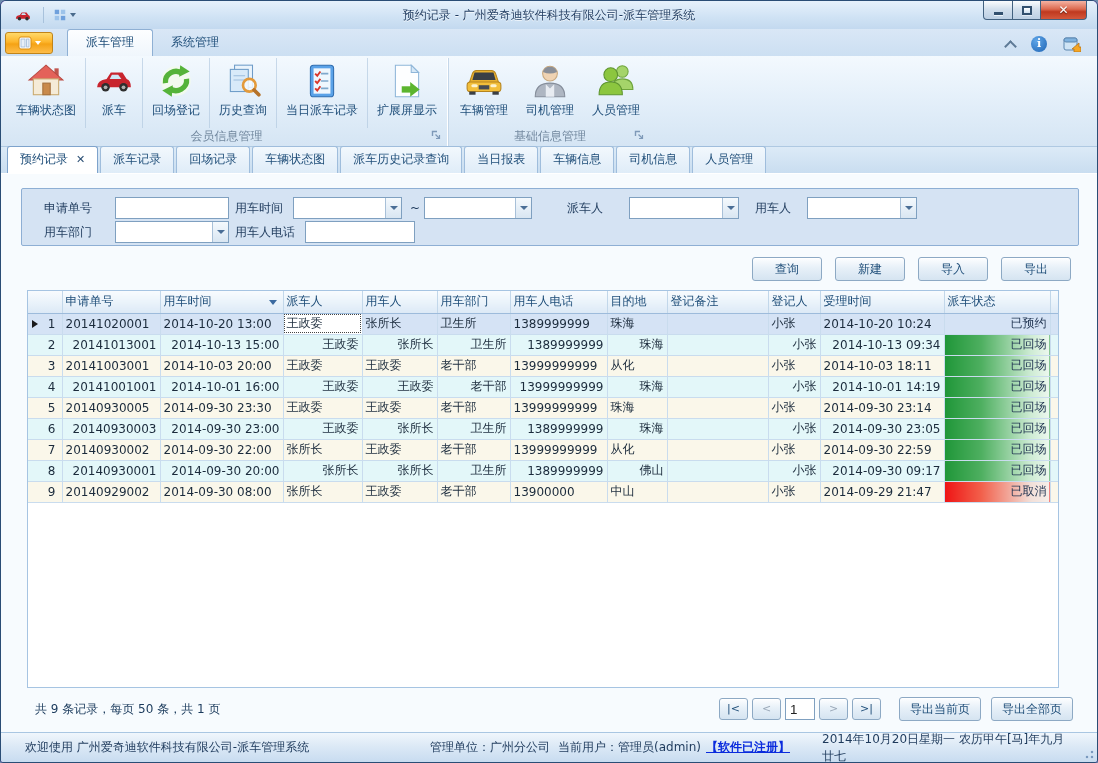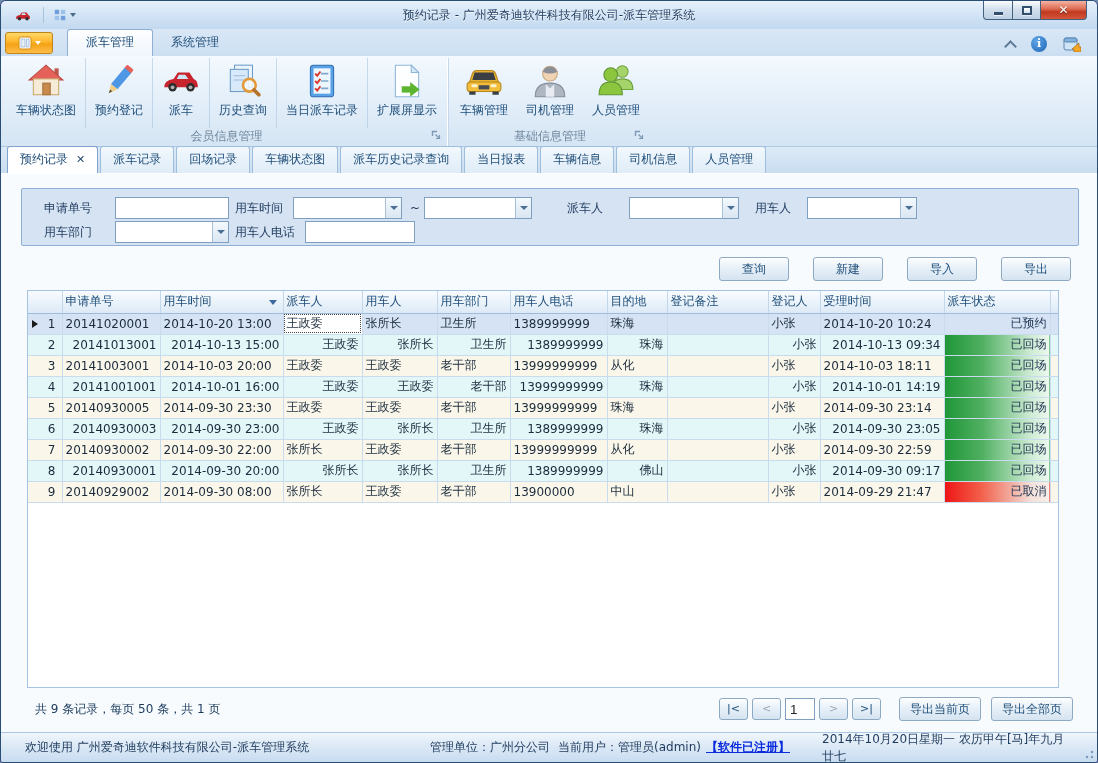--- a/index.html
+++ b/index.html
@@ -64,21 +64,21 @@
   .f-label { position:absolute; color:#1E3A5C; line-height:22px; white-space:nowrap; }
   .f-input { position:absolute; height:22px; background:#FFF; border:1px solid #7FA0C0; padding:0 4px; font:inherit; color:#222; }
   .combo { position:absolute; height:22px; background:#FFF; border:1px solid #7FA0C0; display:flex; }
   .combo .combo-text { flex:1; }
   .combo .combo-btn { width:16px; border-left:1px solid #A8C0D8; background:linear-gradient(#F4F9FD,#D9E6F2); display:flex; align-items:center; justify-content:center; }
   .caret-down { width:0; height:0; border-left:4px solid transparent; border-right:4px solid transparent; border-top:4px solid #4A6E96; }
   .tilde { position:absolute; color:#1E3A5C; line-height:22px; }
 
   .btn { display:inline-block; height:24px; line-height:22px; padding:0 10px; color:#1F4E79; text-align:center;
     border:1px solid #8DA9C4; border-radius:3px; background:linear-gradient(#FDFEFF,#E7F0F8 45%,#D5E4F1); box-shadow:inset 0 1px 0 #FFF; cursor:default; }
-  .actions { position:absolute; top:83px; right:26px; display:flex; gap:24px; }
+  .actions { position:absolute; top:83px; right:26px; display:flex; gap:13px; }
   .actions .btn { width:70px; }
 
   
   .grid-wrap { position:absolute; left:26px; top:116px; width:1032px; height:398px; border:1px solid #A6C4E2; background:#FFF; overflow:hidden; }
   table.grid { border-collapse:collapse; table-layout:fixed; width:1030px; }
   .grid th { height:22px; background:linear-gradient(#F8FBFE,#E9F2FA 55%,#DCE9F6); color:#1F4E79; font-weight:normal; text-align:left;
     padding:0 3px; border-right:1px solid #C2D7EA; border-bottom:1px solid #9DBBDB; overflow:hidden; white-space:nowrap; position:relative; }
   .grid td { height:21px; padding:0 3px; color:#1B2B3C; border-right:1px solid #C9DCEE; border-bottom:1px solid #C9DCEE; overflow:hidden; white-space:nowrap; }
   .grid .ind { text-align:right; padding-right:6px; position:relative; }
   .row-arrow { position:absolute; left:4px; top:6px; width:0; height:0; border-top:4px solid transparent; border-bottom:4px solid transparent; border-left:6px solid #1A1A1A; }
@@ -179,39 +179,38 @@
           <svg class="ric" viewBox="0 0 36 36">
               <rect x="26" y="6" width="4" height="8" fill="#C0564E"></rect>
               <polygon points="18,3 34,17 2,17" fill="#E4625A" stroke="#B94A42"></polygon>
               <rect x="6" y="16" width="24" height="15" fill="#F5EBD7" stroke="#C9A96E"></rect>
               <rect x="15" y="20" width="7" height="11" fill="#C98A4B" stroke="#A5703C"></rect>
             </svg>
           <span class="rlabel">车辆状态图</span>
         </div>
         <div class="rbtn">
           <svg class="ric" viewBox="0 0 36 36">
-              <g transform="rotate(40 18 18)">
-                <rect x="14" y="1" width="8" height="5" rx="1" fill="#E4625A"></rect>
-                <rect x="14" y="5" width="8" height="20" fill="#4E97E4"></rect>
-                <polygon points="14,25 22,25 18,33" fill="#F2CD88"></polygon>
-                <polygon points="16.7,29.5 19.3,29.5 18,33" fill="#5A4A38"></polygon>
-              </g>
-            </svg>
-          <span class="rlabel">预约登记</span>
-        </div>
-        <div class="rbtn">
-          <svg class="ric" viewBox="0 0 36 36">
               <path d="M2 24 q0 -7 9 -8 l4 -6 h11 l4 6 q4 1 4 8 z" fill="#C8242E"></path>
               <path d="M16 12 h6 l3 4 h-11 z" fill="#CDE6F5"></path>
               <circle cx="10" cy="24" r="4" fill="#2E2E2E"></circle>
               <circle cx="10" cy="24" r="1.8" fill="#AFAFAF"></circle>
               <circle cx="27" cy="24" r="4" fill="#2E2E2E"></circle>
               <circle cx="27" cy="24" r="1.8" fill="#AFAFAF"></circle>
             </svg>
           <span class="rlabel">派车</span>
+        </div>
+        <div class="rbtn">
+          <svg class="ric" viewBox="0 0 36 36">
+              <circle cx="18" cy="18" r="14" fill="#F2FAEE"></circle>
+              <path d="M8 20 a10 10 0 0 1 16 -9" fill="none" stroke="#55B339" stroke-width="5"></path>
+              <polygon points="22,3 31,9 21,14" fill="#55B339"></polygon>
+              <path d="M28 16 a10 10 0 0 1 -16 9" fill="none" stroke="#55B339" stroke-width="5"></path>
+              <polygon points="14,33 5,27 15,22" fill="#55B339"></polygon>
+            </svg>
+          <span class="rlabel">回场登记</span>
         </div>
         <div class="rbtn">
           <svg class="ric" viewBox="0 0 36 36">
               <rect x="10" y="3" width="17" height="21" fill="#EAF4FC" stroke="#6E9CC8"></rect>
               <rect x="6" y="7" width="17" height="21" fill="#D8EAF9" stroke="#6E9CC8"></rect>
               <line x1="9" y1="13" x2="20" y2="13" stroke="#9BBCDC"></line>
               <line x1="9" y1="17" x2="20" y2="17" stroke="#9BBCDC"></line>
               <circle cx="24" cy="22" r="6" fill="#F4FAFF" fill-opacity="0.85" stroke="#E39A3B" stroke-width="2.5"></circle>
               <line x1="28.5" y1="26.5" x2="33" y2="31" stroke="#B5722A" stroke-width="3.5" stroke-linecap="round"></line>
             </svg>

